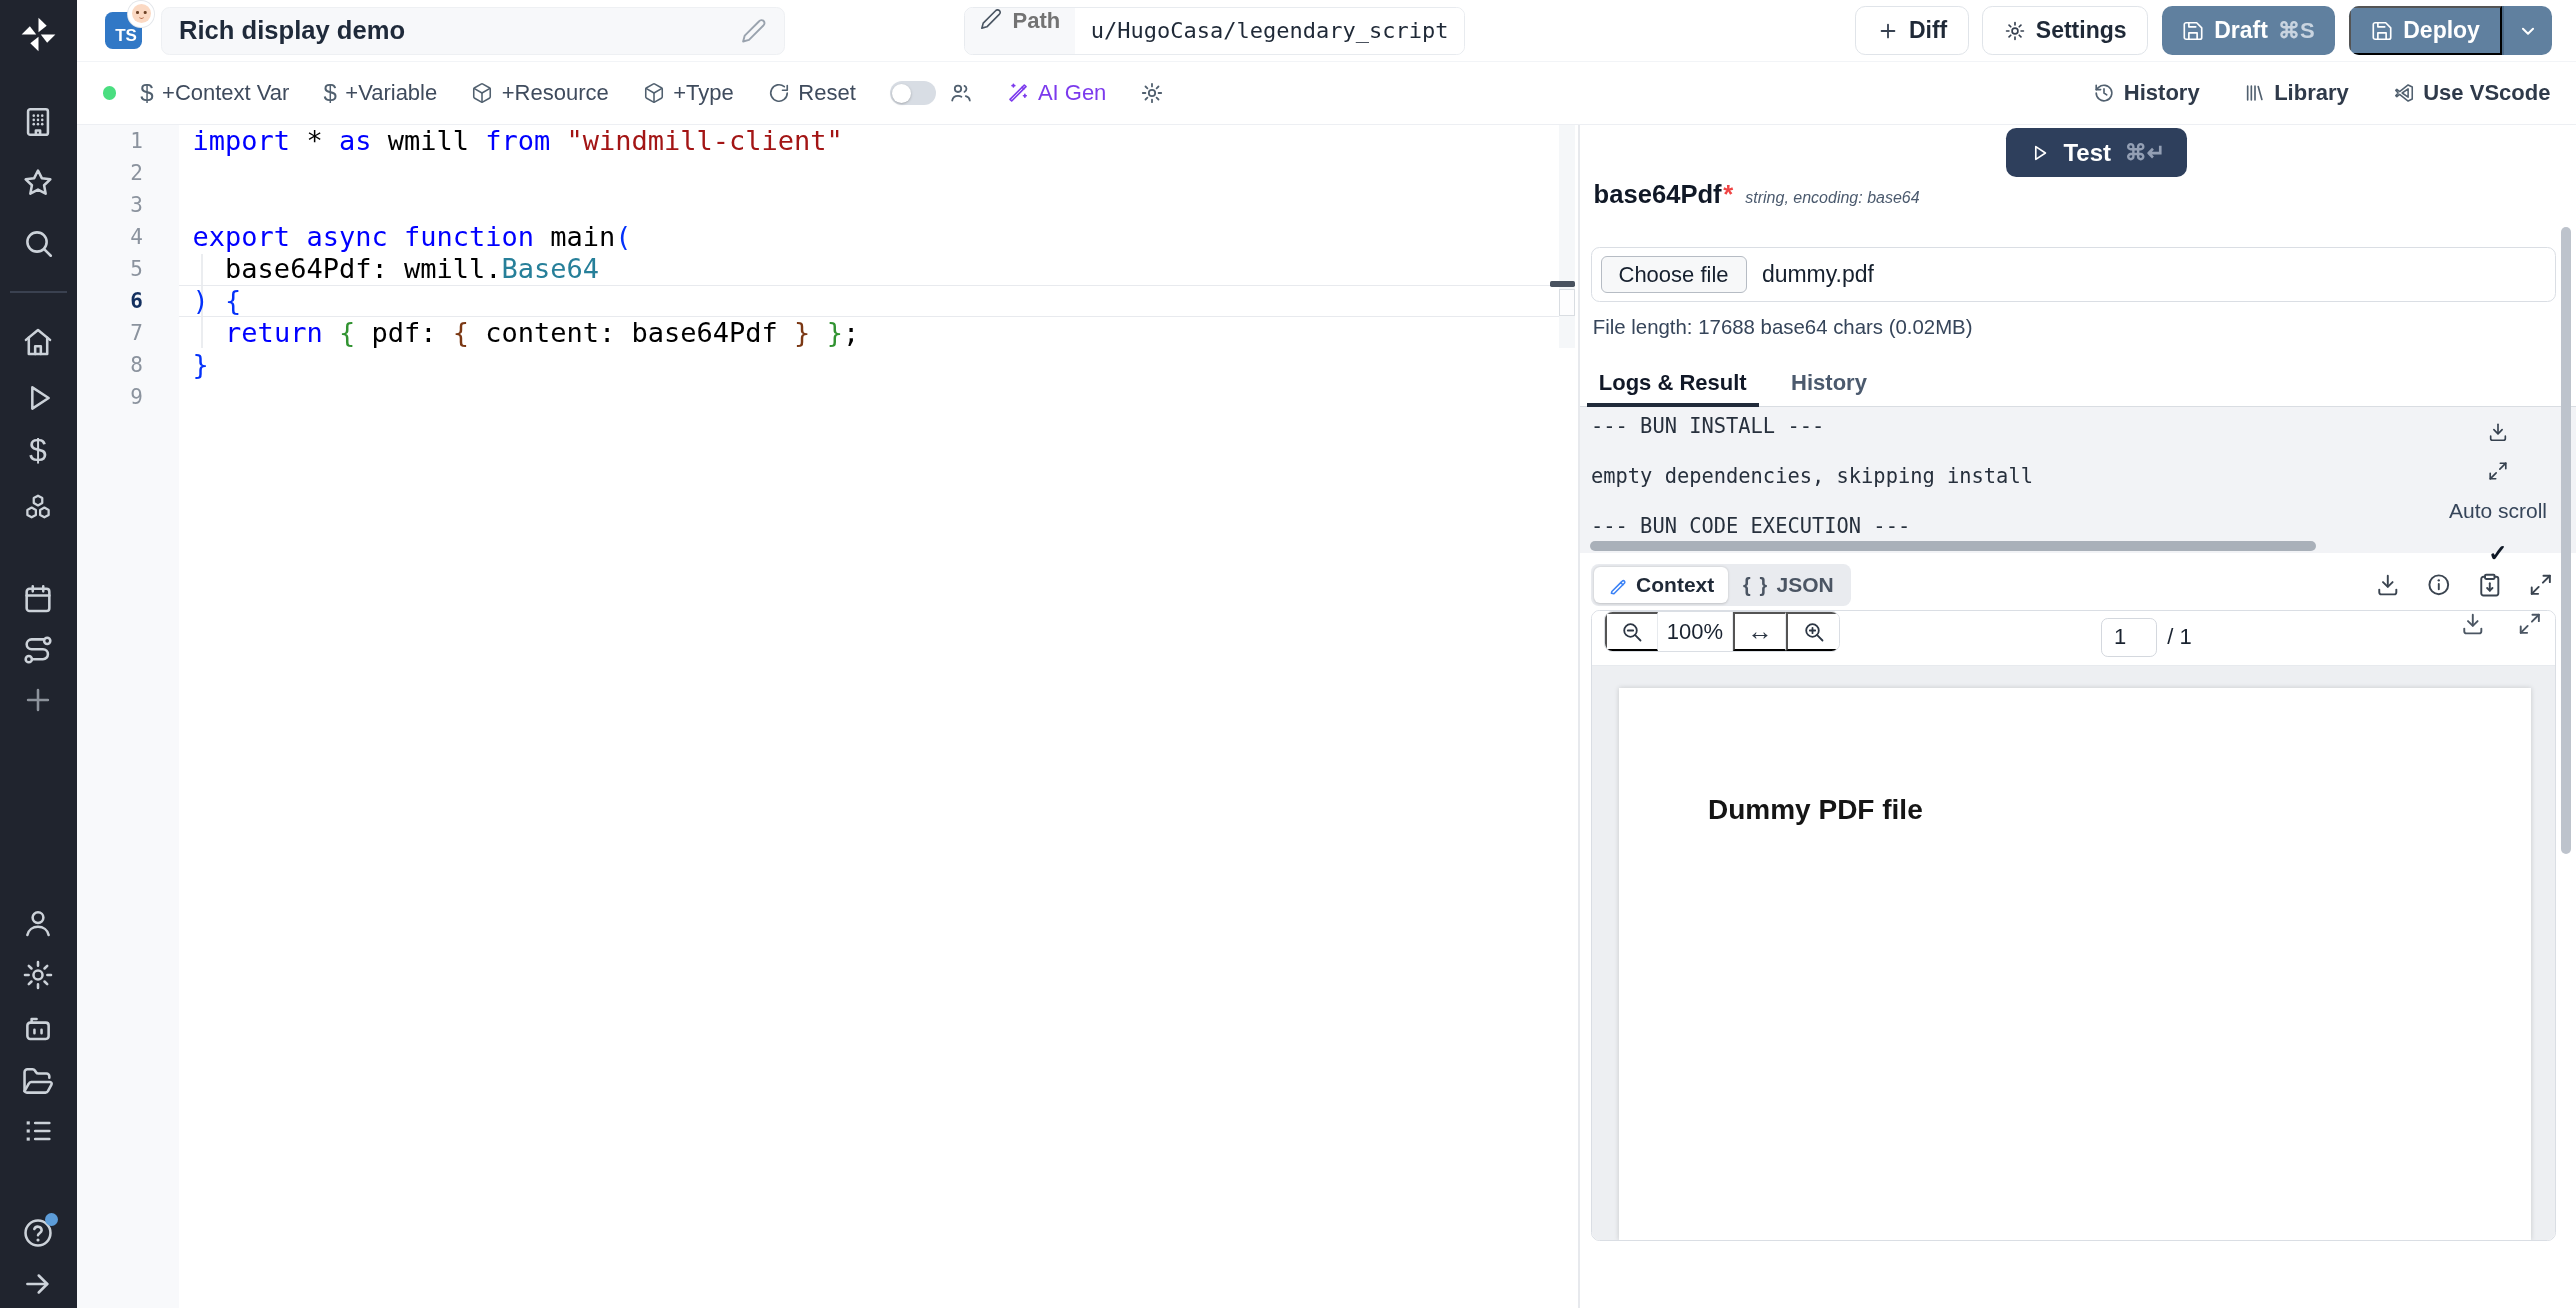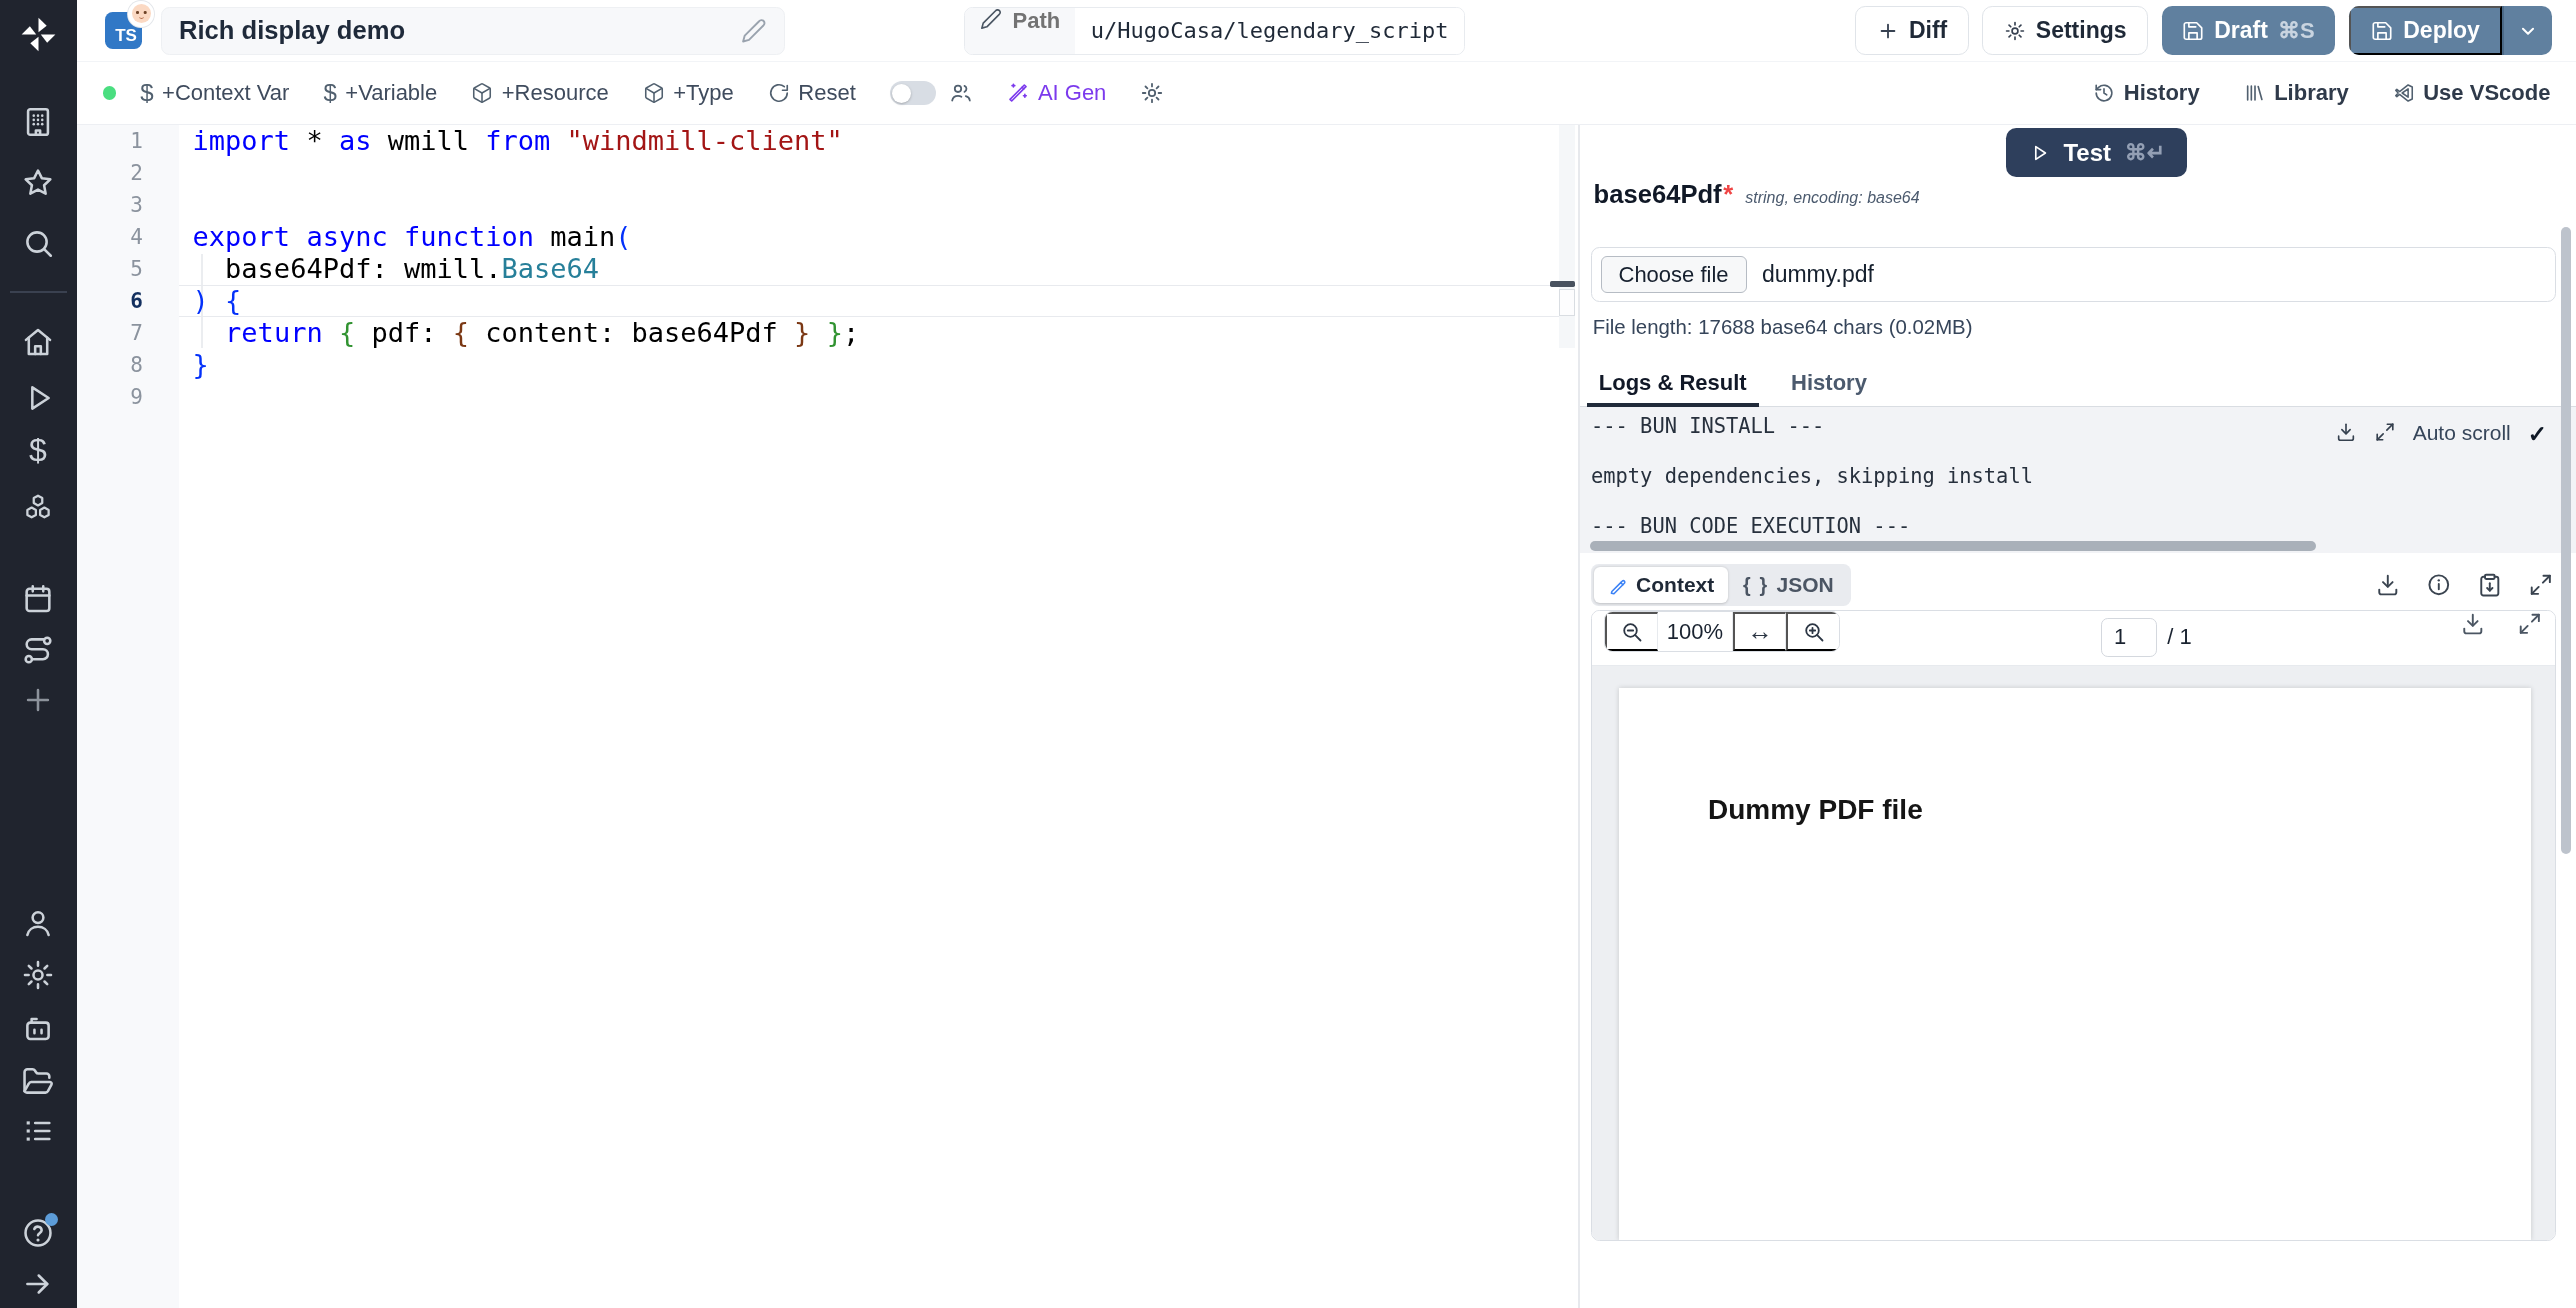--- a/index.html
+++ b/index.html
@@ -96,21 +96,21 @@
   .choose-btn { height:37px; padding:0 17px; background:#f7f8f9; border:1.7px solid #b6bcc4; border-radius:6px; font-size:22px; color:#16202e; display:flex; align-items:center; font-family:"Liberation Sans",sans-serif; }
   .file-name { margin-left:15.3px; font-size:23px; color:#16202e; }
   .file-length { position:absolute; left:12.8px; top:191px; font-size:20.4px; color:#36455a; }
   .tabs { position:absolute; left:0; right:0; top:241px; height:41px; border-bottom:0.9px solid #d9dde2; display:flex; align-items:flex-end; padding-left:6.8px; }
   .tab { position:relative; font-size:22px; font-weight:600; padding:0 12px 10.2px; color:#4b5a6e; }
   .tab.active { color:#111827; }
   .tab.active::after { content:""; position:absolute; left:0; right:0; bottom:-0.9px; height:4.3px; background:#212b3a; }
   .tab + .tab { margin-left:20.4px; }
   .logs { position:absolute; left:0; right:0; top:282px; height:146px; background:#f2f3f6; }
   .logs pre { margin:0; padding:6.8px 0 0 11px; font-family:"DejaVu Sans Mono", monospace; font-size:20.4px; line-height:25px; color:#27303d; }
-  .logs-controls { position:absolute; right:29px; top:13.6px; display:flex; gap:17px; color:#36414f; }
+  .logs-controls { position:absolute; right:29px; top:13.6px; display:flex; align-items:center; gap:17px; color:#36414f;flex-direction:column; }
   .logs-controls .ic { width:22px; height:22px; color:#36414f; }
   .auto-label { font-size:21px; color:#36455a; }
   .check-glyph { font-size:23px; font-weight:700; color:#0f1826; }
   .logs-hscroll { position:absolute; left:10.2px; bottom:1.7px; width:726px; height:10.2px; border-radius:5.1px; background:#a9b0b9; }
   .result-bar { position:absolute; left:11px; right:22px; top:438px; height:44px; display:flex; align-items:center; }
   .segmented { display:flex; align-items:center; background:#e9ebef; border-radius:7.7px; padding:3.4px; gap:1.7px; }
   .seg-opt { display:flex; align-items:center; gap:7.7px; height:36px; padding:0 13.6px; font-size:21px; font-weight:600; color:#4b5563; border-radius:6px; }
   .seg-opt.active { background:#fff; box-shadow:0 0.9px 2.6px rgba(0,0,0,.18); color:#1f2937; }
   .seg-opt .ic { width:20.4px; height:20.4px; }
   .brush { color:#3b82f6; }

